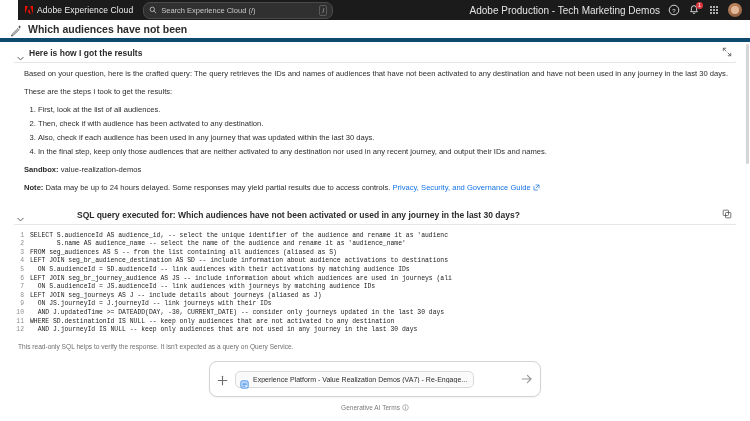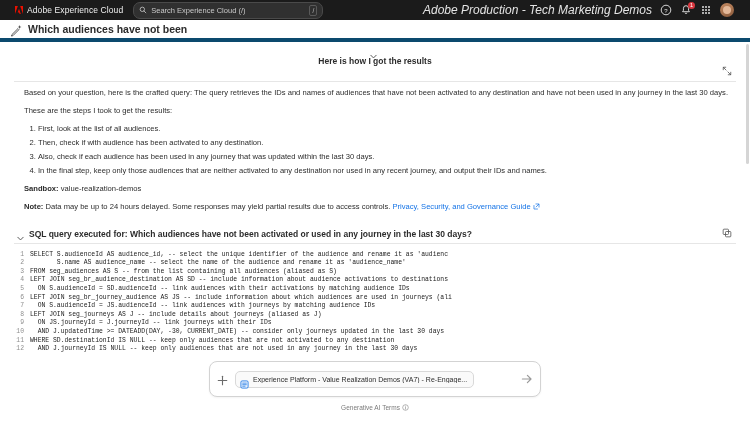--- a/index.html
+++ b/index.html
@@ -11,24 +11,25 @@
     font-family: "Liberation Sans", sans-serif;
   }
   body { position: relative; }
 
   
   .topbar {
     height: 20px;
     background: #1b1b1b;
     display: flex;
     align-items: center;
-    padding: 0 14px;
+    padding: 0 6px;
     color: #e8e8e8;
     font-size: 8px;
     position: relative;
+    margin-left: 18px;
   }
   .adobe-logo {
     width: 10px; height: 10px;
     margin-right: 3px;
     display: inline-block;
     position: relative;
   }
   .adobe-logo svg { display: block; }
   .brand-name { font-size: 8.5px; color: #f0f0f0; letter-spacing: .1px; }
   .search-wrap {
@@ -59,21 +60,21 @@
     padding: 0 2px;
     line-height: 9px;
   }
   .topbar-right {
     margin-left: auto;
     display: flex;
     align-items: center;
     gap: 8px;
     padding-right: 2px;
   }
-  .org-label { font-size: 12px; color: #e4e4e4; white-space: nowrap; font-style: italic; }
+  .org-label { font-size: 10px; color: #e4e4e4; white-space: nowrap; }
   .ic { width: 12px; height: 12px; display: inline-block; position: relative; }
   .ic svg { display: block; }
   .bell-badge {
     position: absolute; top: -2px; right: -3px;
     background: #d7373f; color: #fff;
     font-size: 5.5px; line-height: 7px;
     min-width: 7px; height: 7px;
     border-radius: 4px; text-align: center;
     padding: 0 1px;
   }
@@ -117,21 +118,20 @@
   .panel {
     margin: 2px 14px 0 14px;
     background: #fff;
   }
 
   .section-head {
     display: flex;
     align-items: center;
     padding: 3px 2px;
     border-bottom: 1px solid #e6e6e6;
-    flex-direction: column;
   }
   .chev {
     width: 9px; height: 9px; margin-right: 4px; flex: none;
     display: inline-block;
   }
   .section-title {
     font-size: 8.5px;
     color: #2c2c2c;
     font-weight: 700;
   }
@@ -165,20 +165,21 @@
     margin-left: 2px;
     vertical-align: -1px;
   }
 
   
   .sql-panel { margin: 12px 14px 0 14px; }
   .sql-head {
     display: flex; align-items: center;
     padding: 3px 2px;
     border-bottom: 1px solid #e6e6e6;
+    gap: 48px;
   }
   .sql-body {
     margin-top: 4px;
     padding: 3px 0 3px 0;
     font-family: "Liberation Mono", monospace;
     font-size: 6.4px;
     line-height: 8.6px;
     color: #1a1a1a;
     background: #fff;
     overflow: hidden;

